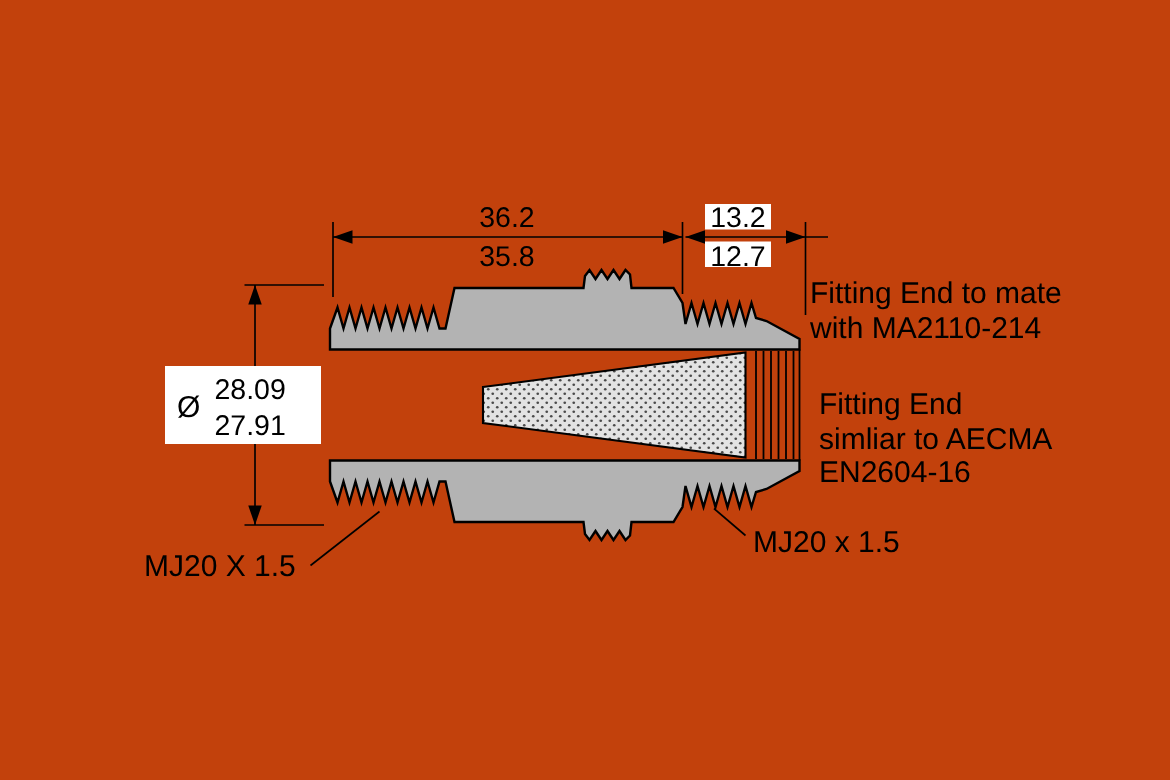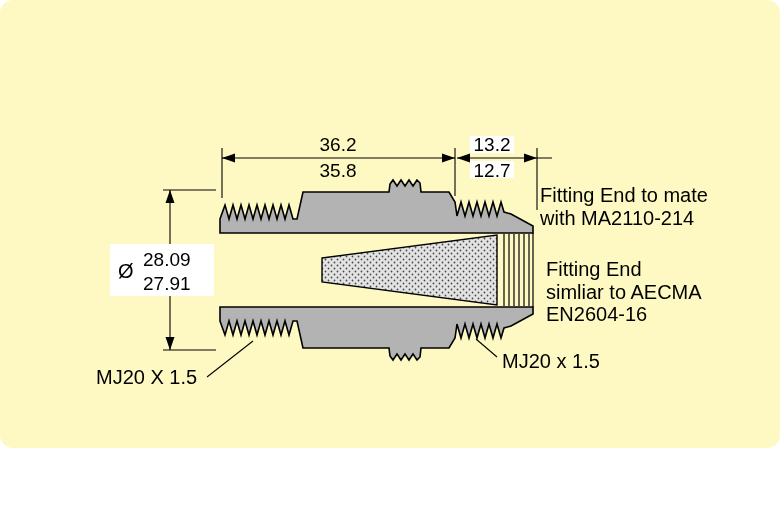--- a/index.html
+++ b/index.html
@@ -1,21 +1,20 @@
 <!DOCTYPE html>
 <html><head>
 <meta charset="utf-8">
 <style>
   html,body{margin:0;padding:0;background:#fff;}
   .canvas{
     position:relative;
-    width:780px;height:448px;
-    background:#fef9c3;
+    width:780px;height:520px;
+    background:#c2410c;
     overflow:hidden;
-    border-radius:13px;
   }
   svg{display:block;}
   text{
     font-family:"Liberation Sans", sans-serif;
     fill:#000;
   }
   .dim-text{font-size:19px;}
   .label-text{font-size:20px;}
   .note-text{font-size:20px;}
   .thin{stroke:#000;stroke-width:1.1;fill:none;}

